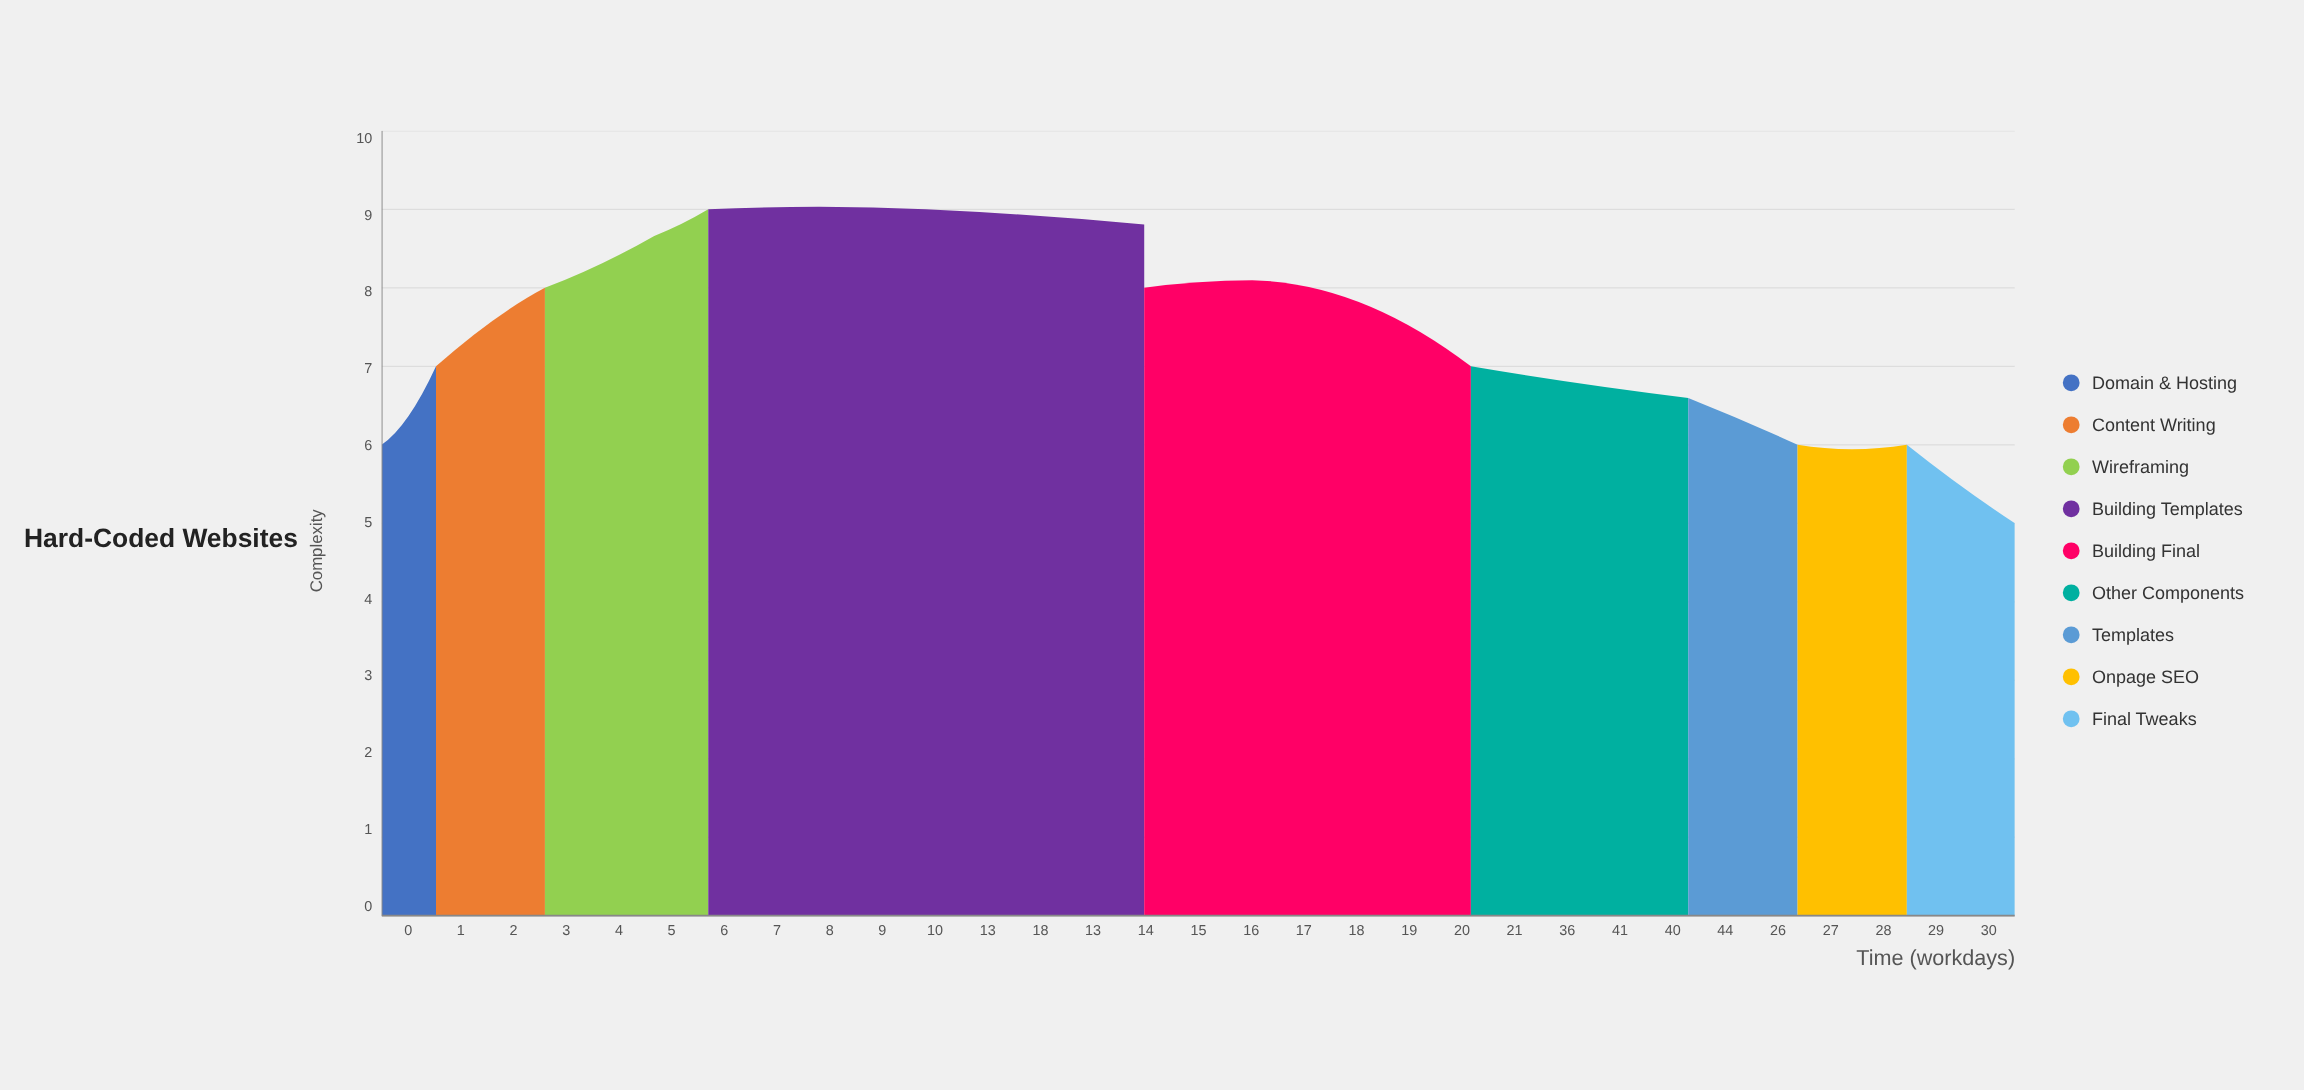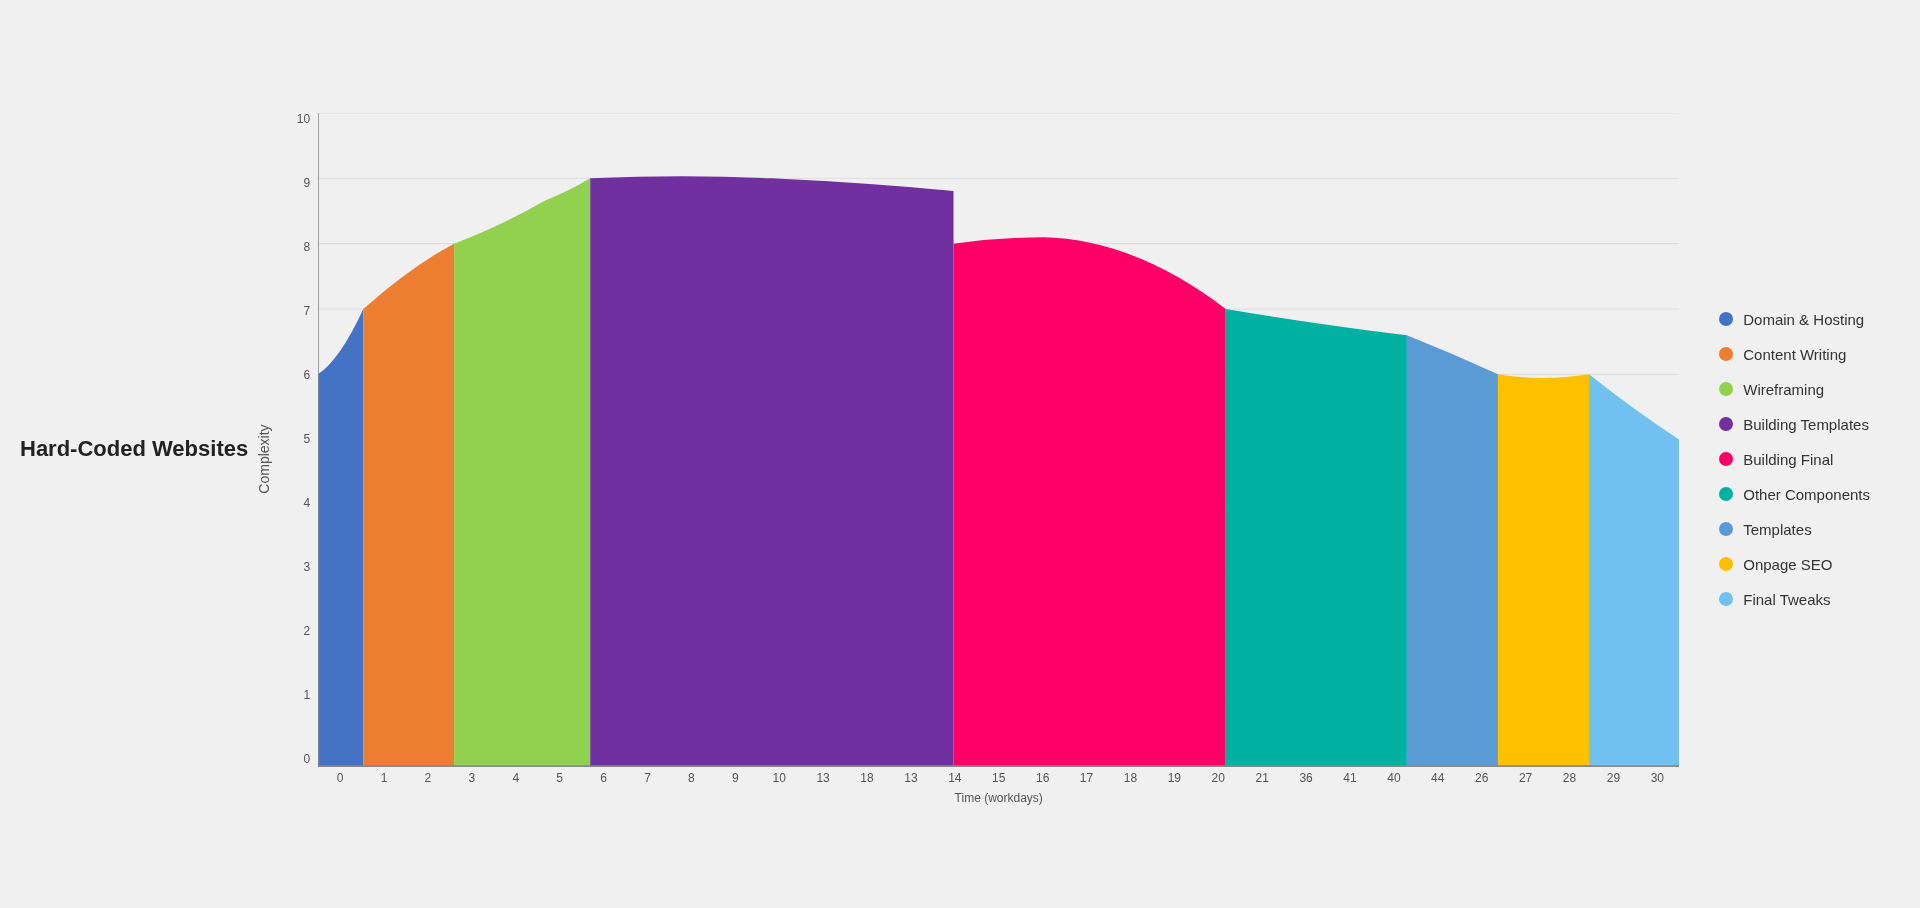--- a/index.html
+++ b/index.html
@@ -98,22 +98,22 @@
       padding-top: 4px;
     }
     .x-tick {
       font-size: 12px;
       color: #555;
       text-align: center;
       width: 0;
       flex: 1;
     }
     .x-axis-label {
-      text-align: center;
-      font-size: 12px;
+      text-align: right;
+      font-size: 18px;
       color: #555;
       margin-top: 6px;
       margin-left: 40px;
     }
     .legend {
       display: flex;
       flex-direction: column;
       justify-content: center;
       gap: 18px;
       padding: 20px 30px 20px 40px;

